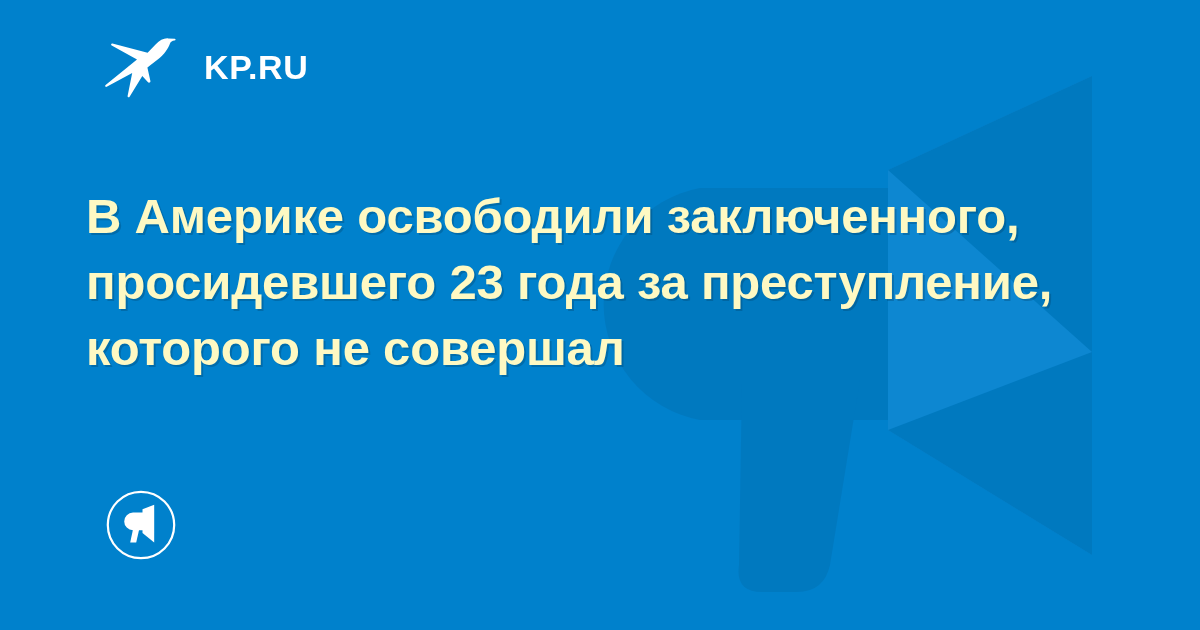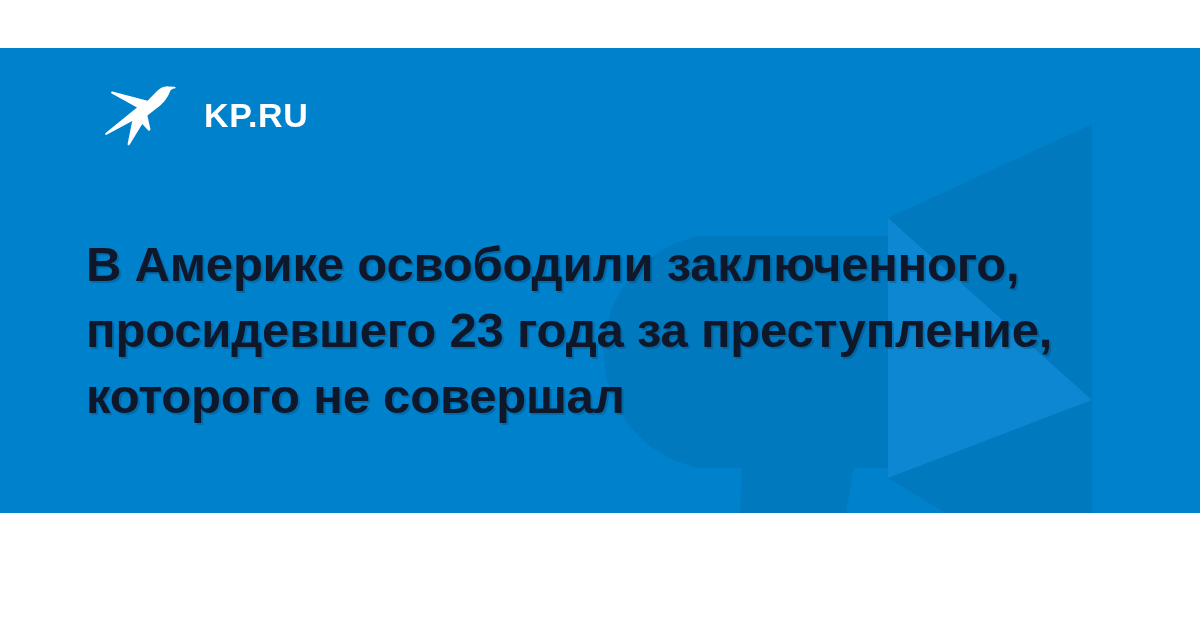--- a/index.html
+++ b/index.html
@@ -4,25 +4,24 @@
 <style>
   html, body {
     margin: 0;
     padding: 0;
     background: #ffffff;
   }
 
   #card {
     position: relative;
     width: 1200px;
-    height: 465px;
+    height: 630px;
     overflow: hidden;
     background: #0081CC;
     font-family: "Liberation Sans", "DejaVu Sans", sans-serif;
-    margin-top: 48px;
     -webkit-font-smoothing: antialiased;
   }
 
   
   #watermark {
     position: absolute;
     inset: 0;
     width: 1200px;
     height: 630px;
     pointer-events: none;
@@ -53,21 +52,21 @@
     line-height: 1;
     white-space: nowrap;
   }
 
   
   #headline {
     position: absolute;
     left: 86px;
     top: 150px;
     width: 990px;
-    color: #0f172a;
+    color: #fef9c3;
     font-size: 49px;
     font-weight: bold;
     line-height: 66px;
     letter-spacing: -0.2px;
     text-shadow: 2px 2px 0 rgba(0, 58, 95, 0.30);
   }
 
   
   #badge {
     position: absolute;

